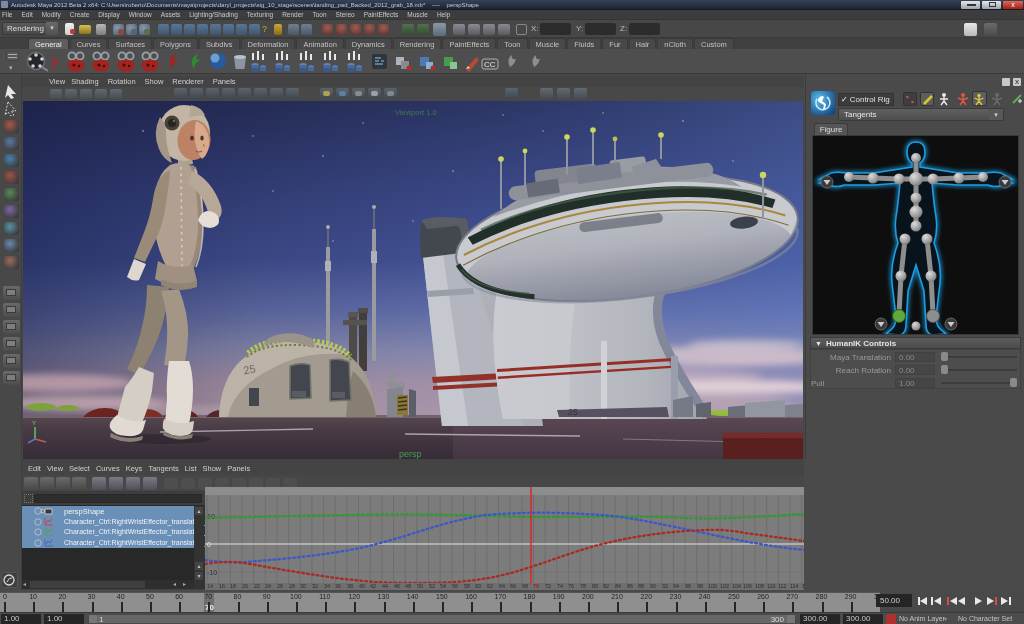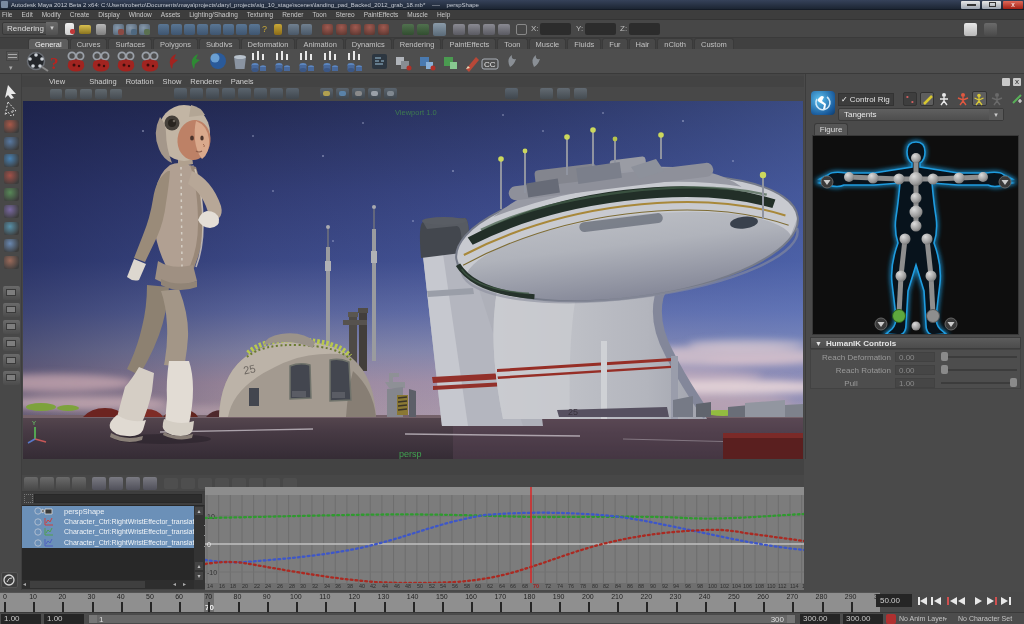--- a/index.html
+++ b/index.html
@@ -198,21 +198,21 @@
     <div style="position:absolute;left:3px;top:263px;width:17px;height:14px;background:linear-gradient(#6a6a6a,#4c4c4c);border-radius:2px;"></div>
     <div style="position:absolute;left:6px;top:266px;width:10px;height:7px;border:1px solid #3a3a3a;background:#7e7e7e"></div>
     <div style="position:absolute;left:3px;top:280px;width:17px;height:14px;background:linear-gradient(#6a6a6a,#4c4c4c);border-radius:2px;"></div>
     <div style="position:absolute;left:6px;top:283px;width:10px;height:7px;border:1px solid #3a3a3a;background:#7e7e7e"></div>
     <div style="position:absolute;left:3px;top:297px;width:17px;height:14px;background:linear-gradient(#6a6a6a,#4c4c4c);border-radius:2px;"></div>
     <div style="position:absolute;left:6px;top:300px;width:10px;height:7px;border:1px solid #3a3a3a;background:#7e7e7e"></div>
   </div>
 
 <div class="abs" style="left:22px;top:74px;width:782px;height:386px;background:#464646">
   <div class="abs" style="left:0;top:2px;width:782px;height:11px;background:#434343;color:#cfcfcf;font-size:7.5px;line-height:11px;white-space:nowrap">
-    <span style="margin-left:27px">View</span><span style="margin-left:24px">Shading</span><span style="margin-left:9px">Rotation</span><span style="margin-left:9px">Show</span><span style="margin-left:9px">Renderer</span><span style="margin-left:9px">Panels</span>
+    <span style="margin-left:27px">View</span><span style="margin-left:6px">Shading</span><span style="margin-left:9px">Rotation</span><span style="margin-left:9px">Show</span><span style="margin-left:9px">Renderer</span><span style="margin-left:9px">Panels</span>
   </div>
   <div id="vptoolbar" class="abs" style="left:0;top:13px;width:782px;height:14px;background:#484848">
       <div style="position:absolute;left:28px;top:2px;width:12px;height:10px;background:linear-gradient(#61696f,#464c52);border-radius:2px;"></div>
       <div style="position:absolute;left:43px;top:2px;width:12px;height:10px;background:linear-gradient(#61696f,#464c52);border-radius:2px;"></div>
       <div style="position:absolute;left:58px;top:2px;width:12px;height:10px;background:linear-gradient(#61696f,#464c52);border-radius:2px;"></div>
       <div style="position:absolute;left:73px;top:2px;width:12px;height:10px;background:linear-gradient(#61696f,#464c52);border-radius:2px;"></div>
       <div style="position:absolute;left:88px;top:2px;width:12px;height:10px;background:linear-gradient(#61696f,#464c52);border-radius:2px;"></div>
       <div style="position:absolute;left:152px;top:1px;width:13px;height:11px;background:linear-gradient(#5a646e,#40474e);border-radius:2px;"></div>
       <div style="position:absolute;left:168px;top:1px;width:13px;height:11px;background:linear-gradient(#5a646e,#40474e);border-radius:2px;"></div>
       <div style="position:absolute;left:184px;top:1px;width:13px;height:11px;background:linear-gradient(#5a646e,#40474e);border-radius:2px;"></div>
@@ -626,36 +626,39 @@
         <circle cx="68" cy="188" r="6" fill="#3a3a3a" stroke="#666"></circle>
           <path d="M64.5 186 h7 l-3.5 5 z" fill="#ccc"></path>
         <circle cx="138" cy="188" r="6" fill="#3a3a3a" stroke="#666"></circle>
           <path d="M134.5 186 h7 l-3.5 5 z" fill="#ccc"></path>
       </g>
     </svg>
   </div>
 
   <div class="abs" style="left:4px;top:263px;width:211px;height:12px;background:linear-gradient(#5c5c5c,#4c4c4c);border:1px solid #3c3c3c;color:#e4e4e4;font-size:8px;font-weight:bold;line-height:11px"><span style="margin:0 4px;font-size:7px">▼</span>HumanIK Controls</div>
   <div class="abs" style="left:4px;top:275px;width:211px;height:40px;background:#4d4d4d;border:1px solid #424242">
-    <div class="abs" style="left:0;top:3px;width:80px;text-align:right;color:#9a9a9a;font-size:8px">Reach Deformation</div>
+    <div class="abs" style="left:0;top:3px;width:80px;text-align:right;color:#9a9a9a;font-size:8px">Maya Translation</div>
     <div class="abs" style="left:84px;top:2px;width:40px;height:10px;background:#464646;border:1px solid #414141;color:#8a8a8a;font-size:8px;padding-left:3px">0.00</div>
     <div class="abs" style="left:130px;top:6px;width:76px;height:2px;background:#3c3c3c"></div>
     <div class="abs" style="left:130px;top:2px;width:7px;height:9px;background:#8a8a8a;border-radius:2px"></div>
     <div class="abs" style="left:0;top:16px;width:80px;text-align:right;color:#9a9a9a;font-size:8px">Reach Rotation</div>
     <div class="abs" style="left:84px;top:15px;width:40px;height:10px;background:#464646;border:1px solid #414141;color:#8a8a8a;font-size:8px;padding-left:3px">0.00</div>
     <div class="abs" style="left:130px;top:19px;width:76px;height:2px;background:#3c3c3c"></div>
     <div class="abs" style="left:130px;top:15px;width:7px;height:9px;background:#8a8a8a;border-radius:2px"></div>
-    <div class="abs" style="left:0;top:29px;width:80px;text-align:center;color:#9a9a9a;font-size:8px">Pull</div>
+    <div class="abs" style="left:0;top:29px;width:80px;text-align:left;color:#9a9a9a;font-size:8px">Pull</div>
     <div class="abs" style="left:84px;top:28px;width:40px;height:10px;background:#464646;border:1px solid #414141;color:#8a8a8a;font-size:8px;padding-left:3px">1.00</div>
     <div class="abs" style="left:130px;top:32px;width:76px;height:2px;background:#3c3c3c"></div>
     <div class="abs" style="left:199px;top:28px;width:7px;height:9px;background:#8a8a8a;border-radius:2px"></div>
   </div>
 </div>
 
 <div class="abs" style="left:22px;top:459px;width:782px;height:131px;background:#434343">
+  <div class="abs" style="left:0;top:3px;width:782px;height:13px;color:#cfcfcf;font-size:7.5px;line-height:13px;white-space:nowrap;background:#444">
+    <span style="margin-left:6px">Edit</span><span style="margin-left:6px">View</span><span style="margin-left:6px">Select</span><span style="margin-left:6px">Curves</span><span style="margin-left:6px">Keys</span><span style="margin-left:6px">Tangents</span><span style="margin-left:6px">List</span><span style="margin-left:6px">Show</span><span style="margin-left:6px">Panels</span>
+  </div>
   <div id="getoolbar" class="abs" style="left:0;top:16px;width:782px;height:17px;background:#474747;border-bottom:1px solid #3c3c3c">
       <div style="position:absolute;left:2px;top:2px;width:14px;height:13px;background:linear-gradient(#6a6a6a,#484848);border-radius:2px;"></div>
       <div style="position:absolute;left:18px;top:2px;width:14px;height:13px;background:linear-gradient(#6a6a6a,#484848);border-radius:2px;"></div>
       <div style="position:absolute;left:34px;top:2px;width:14px;height:13px;background:linear-gradient(#6a6a6a,#484848);border-radius:2px;"></div>
       <div style="position:absolute;left:50px;top:2px;width:14px;height:13px;background:linear-gradient(#6a6a6a,#484848);border-radius:2px;"></div>
       <div style="position:absolute;left:70px;top:2px;width:14px;height:13px;background:linear-gradient(#7a7a82,#50505a);border-radius:2px;"></div>
       <div style="position:absolute;left:87px;top:2px;width:14px;height:13px;background:linear-gradient(#7a7a82,#50505a);border-radius:2px;"></div>
       <div style="position:absolute;left:104px;top:2px;width:14px;height:13px;background:linear-gradient(#7a7a82,#50505a);border-radius:2px;"></div>
       <div style="position:absolute;left:121px;top:2px;width:14px;height:13px;background:linear-gradient(#7a7a82,#50505a);border-radius:2px;"></div>
       <div style="position:absolute;left:142px;top:3px;width:14px;height:11px;background:#4e4e4e;border-radius:2px;"></div>

